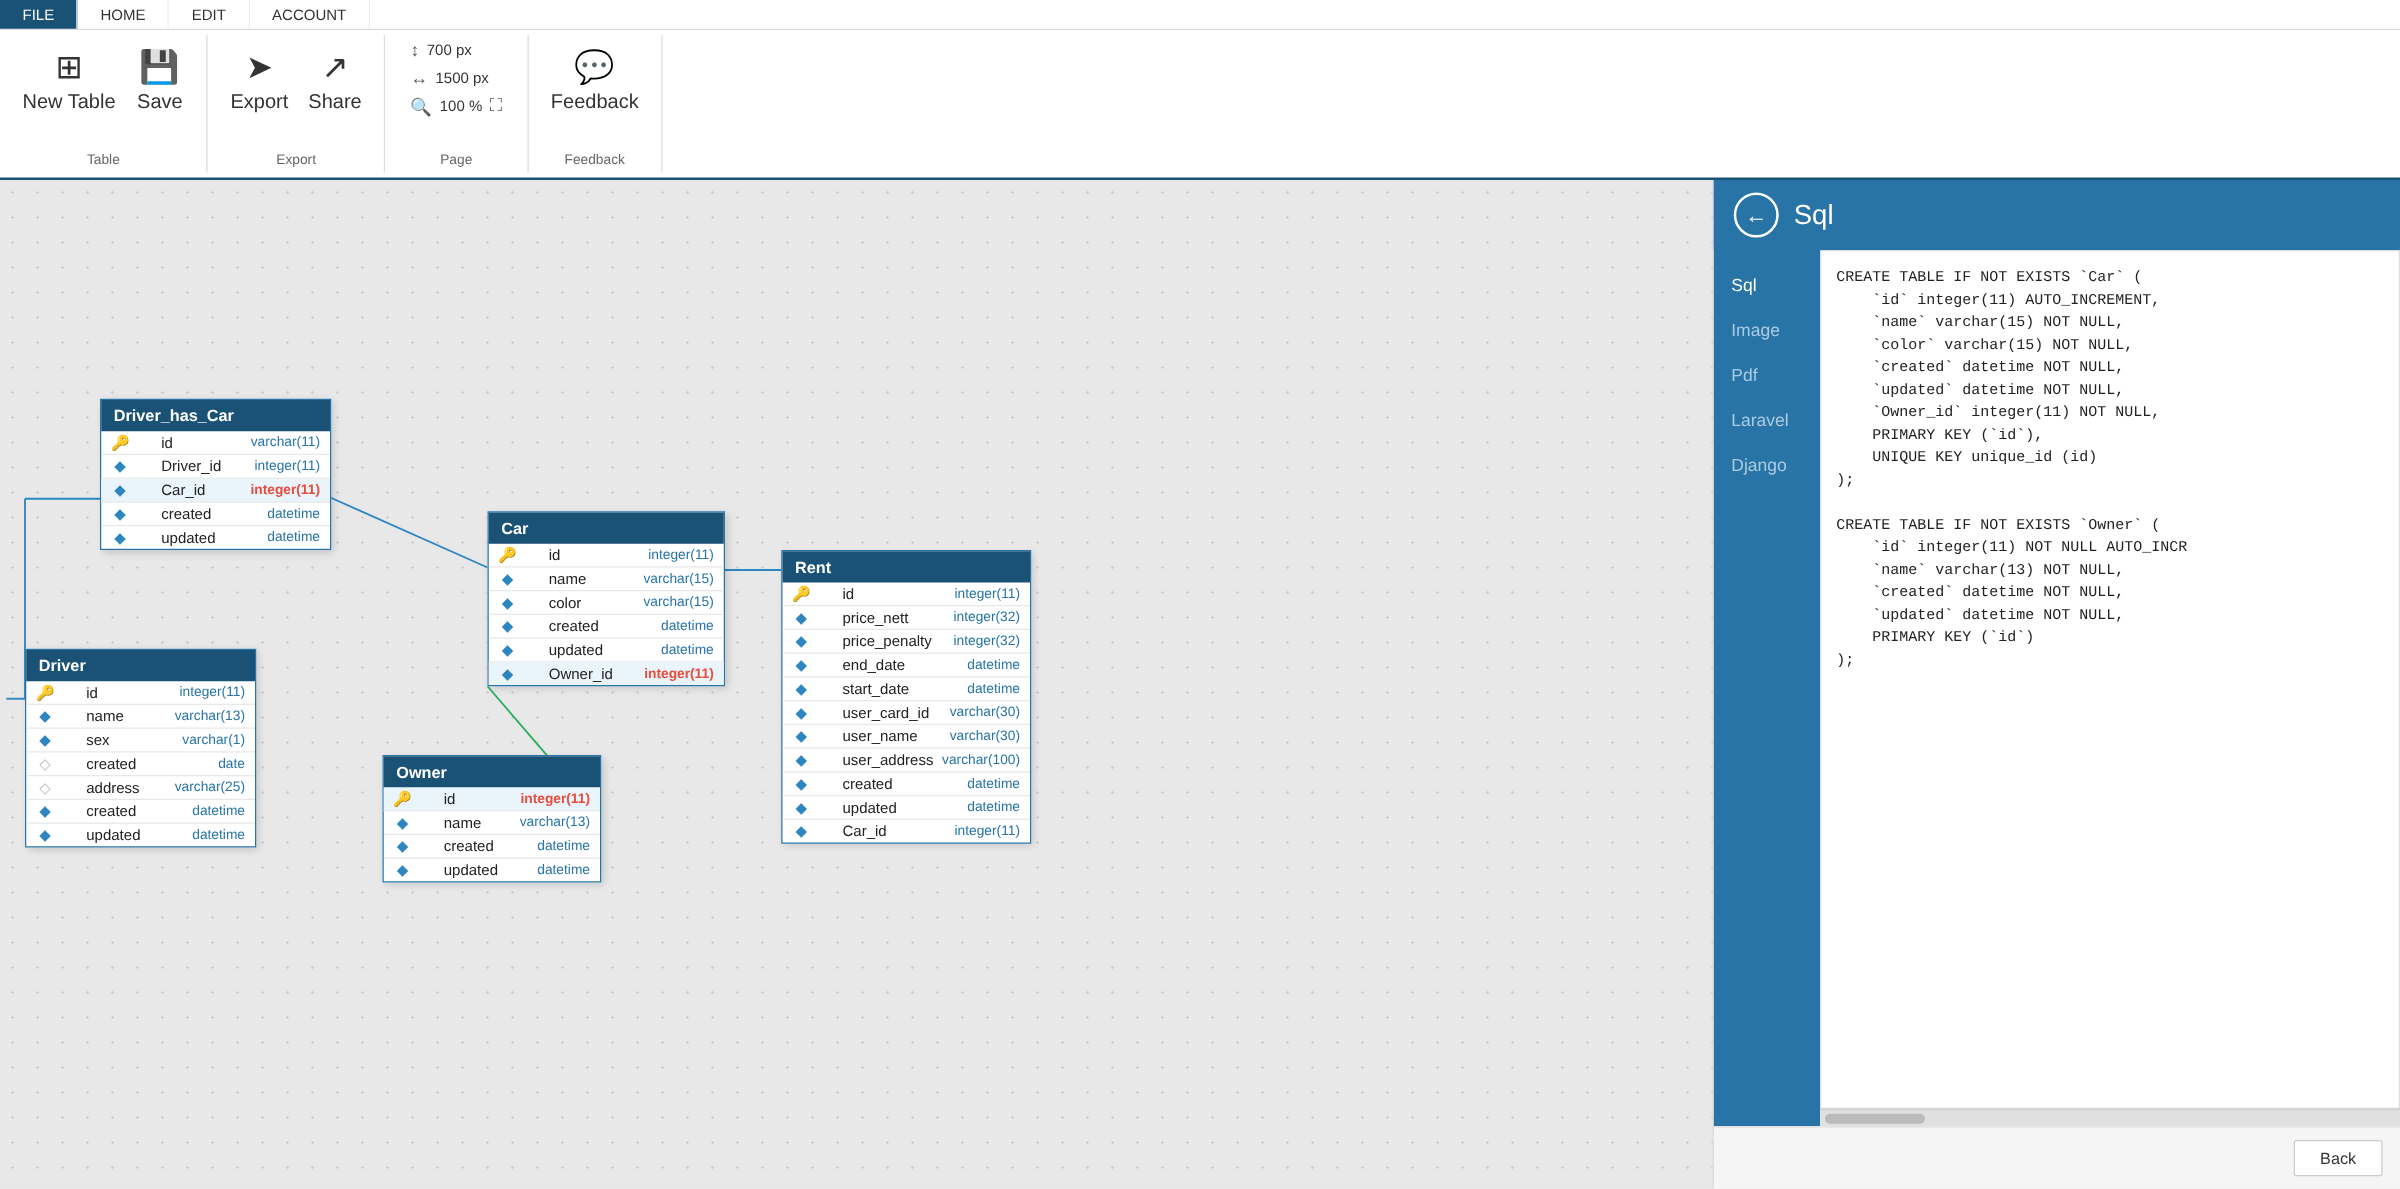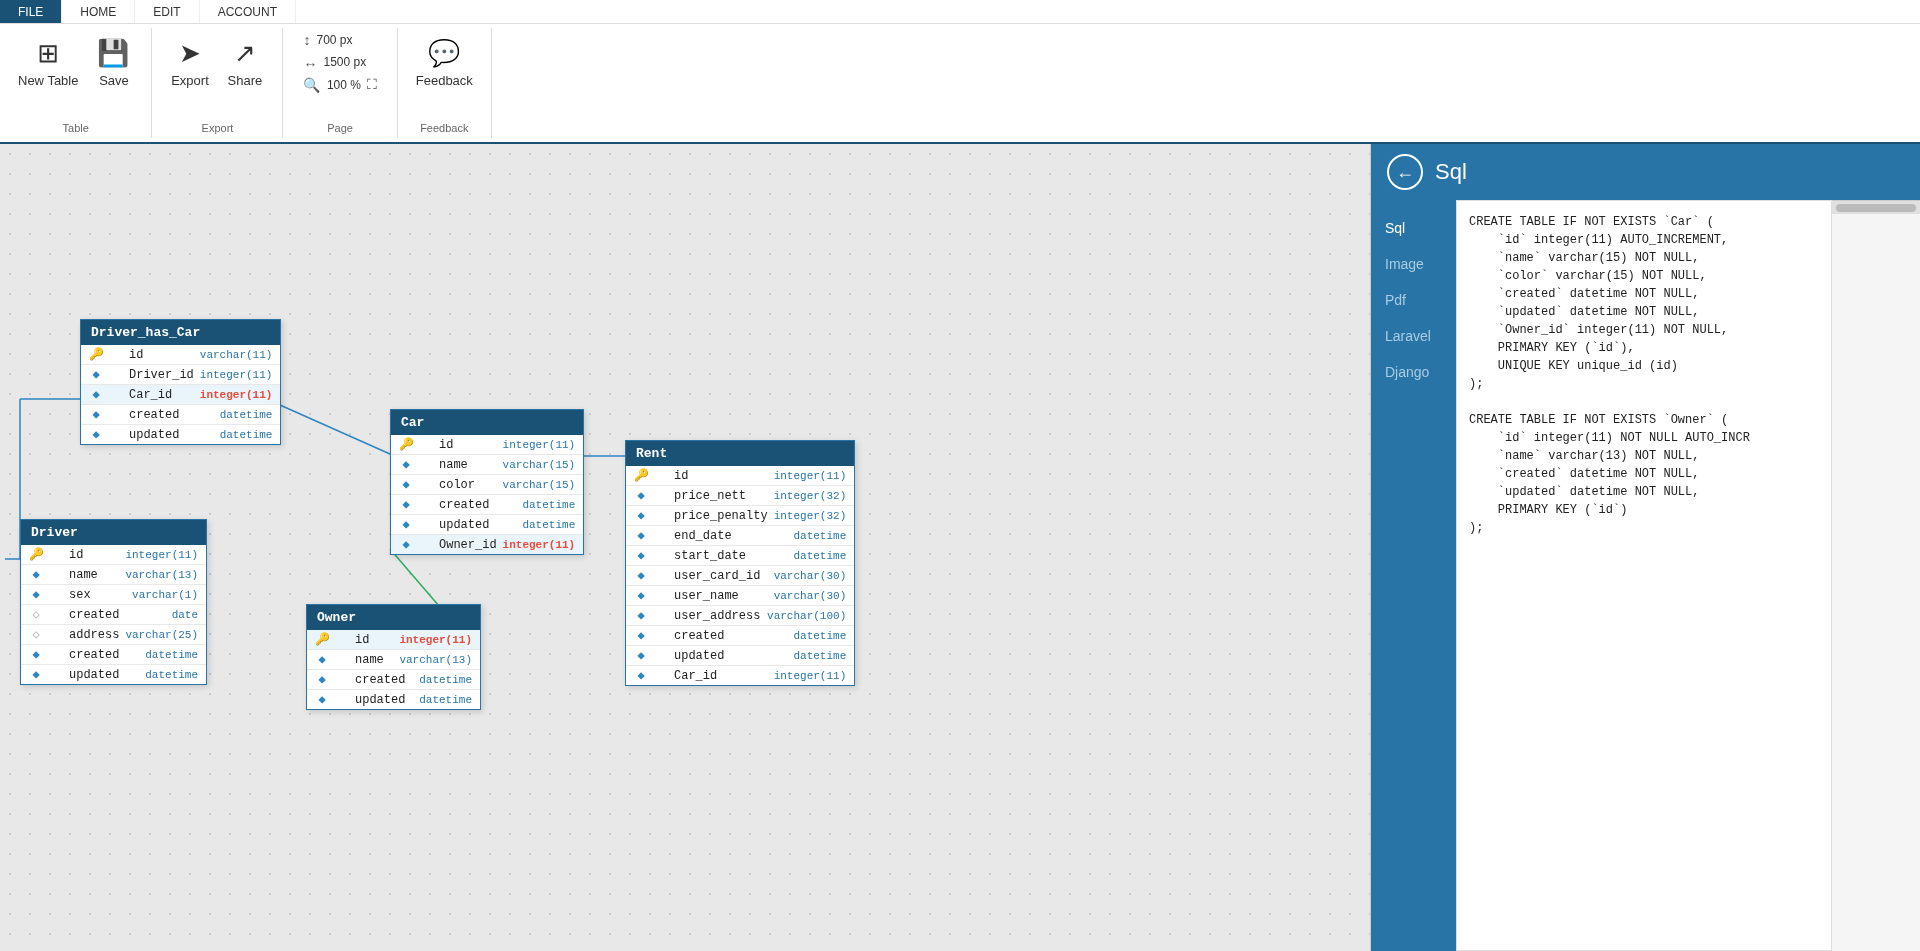--- a/index.html
+++ b/index.html
@@ -9,36 +9,36 @@
     .menu-bar { display: flex; background: #fff; border-bottom: 1px solid #ddd; height: 24px; align-items: stretch; }
     .menu-item { padding: 0 18px; display: flex; align-items: center; font-size: 12px; color: #333; cursor: pointer; border-right: 1px solid #eee; }
     .menu-item.active { background: #1a5276; color: #fff; }
 
     
     .toolbar { background: #fff; border-bottom: 2px solid #1a5276; display: flex; align-items: stretch; height: 120px; padding: 4px 0; }
     .toolbar-group { display: flex; flex-direction: column; align-items: center; border-right: 1px solid #ddd; padding: 4px 10px; }
     .toolbar-group-inner { display: flex; flex-direction: row; align-items: flex-start; flex: 1; }
     .toolbar-btn { display: flex; flex-direction: column; align-items: center; justify-content: center; cursor: pointer; padding: 6px 8px; min-width: 55px; border-radius: 3px; }
     .toolbar-btn .icon { font-size: 26px; color: #333; }
-    .toolbar-btn .label { font-size: 13px; color: #333; margin-top: 4px; text-align: center; }
+    .toolbar-btn .label { font-size: 16px; color: #333; margin-top: 4px; text-align: center; }
     .toolbar-btn .icon.red { color: #c0392b; }
     .toolbar-group-label { font-size: 11px; color: #666; margin-top: auto; }
 
     .page-controls { display: flex; flex-direction: column; justify-content: center; gap: 6px; padding: 0 10px; }
     .page-control-row { display: flex; align-items: center; gap: 6px; font-size: 12px; color: #333; }
     .icon-small { font-size: 14px; color: #555; }
 
     
     .main-area { display: flex; flex: 1; overflow: hidden; }
 
     
     .canvas-area { flex: 1; background: #e8e8e8; background-image: radial-gradient(circle, #ccc 1px, transparent 1px); background-size: 20px 20px; position: relative; overflow: hidden; }
 
     
-    .db-table { position: absolute; background: #fff; border: 1px solid #2874a6; border-radius: 0; min-width: 160px; box-shadow: 2px 2px 6px rgba(0,0,0,0.15); font-family: Liberation Mono, monospace; }
+    .db-table { position: absolute; background: #fff; border: 1px solid #2874a6; border-radius: 0; min-width: 160px; box-shadow: 2px 2px 6px rgba(0,0,0,0.15); }
     .db-table-header { background: #1a5276; color: #fff; padding: 5px 10px; font-weight: bold; font-size: 13px; }
     .db-table-row { display: flex; align-items: center; padding: 2px 8px; border-bottom: 1px solid #e8e8e8; gap: 6px; font-size: 12px; }
     .db-table-row:last-child { border-bottom: none; }
     .db-table-row .field-name { flex: 1; color: #222; padding-left: 20px; }
     .db-table-row .field-type { color: #2874a6; font-size: 11px; }
     .field-icon { font-size: 12px; width: 14px; text-align: center; }
     .pk-icon { color: #d4ac0d; }
     .fk-icon { color: #2e86c1; }
     .null-icon { color: #bbb; }
 
@@ -347,21 +347,21 @@
       <span>Sql</span>
     </div>
     <div class="sql-content-area">
       <div class="sql-sidebar">
         <div class="sql-nav-item active">Sql</div>
         <div class="sql-nav-item">Image</div>
         <div class="sql-nav-item">Pdf</div>
         <div class="sql-nav-item">Laravel</div>
         <div class="sql-nav-item">Django</div>
       </div>
-      <div style="flex:1; display:flex; flex-direction:row; overflow:hidden;">
+      <div style="flex:1; display:flex; flex-direction:column; overflow:hidden;">
         <pre class="sql-text-panel">CREATE TABLE IF NOT EXISTS `Car` (
     `id` integer(11) AUTO_INCREMENT,
     `name` varchar(15) NOT NULL,
     `color` varchar(15) NOT NULL,
     `created` datetime NOT NULL,
     `updated` datetime NOT NULL,
     `Owner_id` integer(11) NOT NULL,
     PRIMARY KEY (`id`),
     UNIQUE KEY unique_id (id)
 );
@@ -371,15 +371,18 @@
     `name` varchar(13) NOT NULL,
     `created` datetime NOT NULL,
     `updated` datetime NOT NULL,
     PRIMARY KEY (`id`)
 );</pre>
         <div class="scrollbar-h">
           <div class="scrollbar-thumb"></div>
         </div>
       </div>
     </div>
+    <div class="right-bottom">
+      <button class="back-btn">Back</button>
+    </div>
   </div>
 
 </div>
 
 </body></html>

